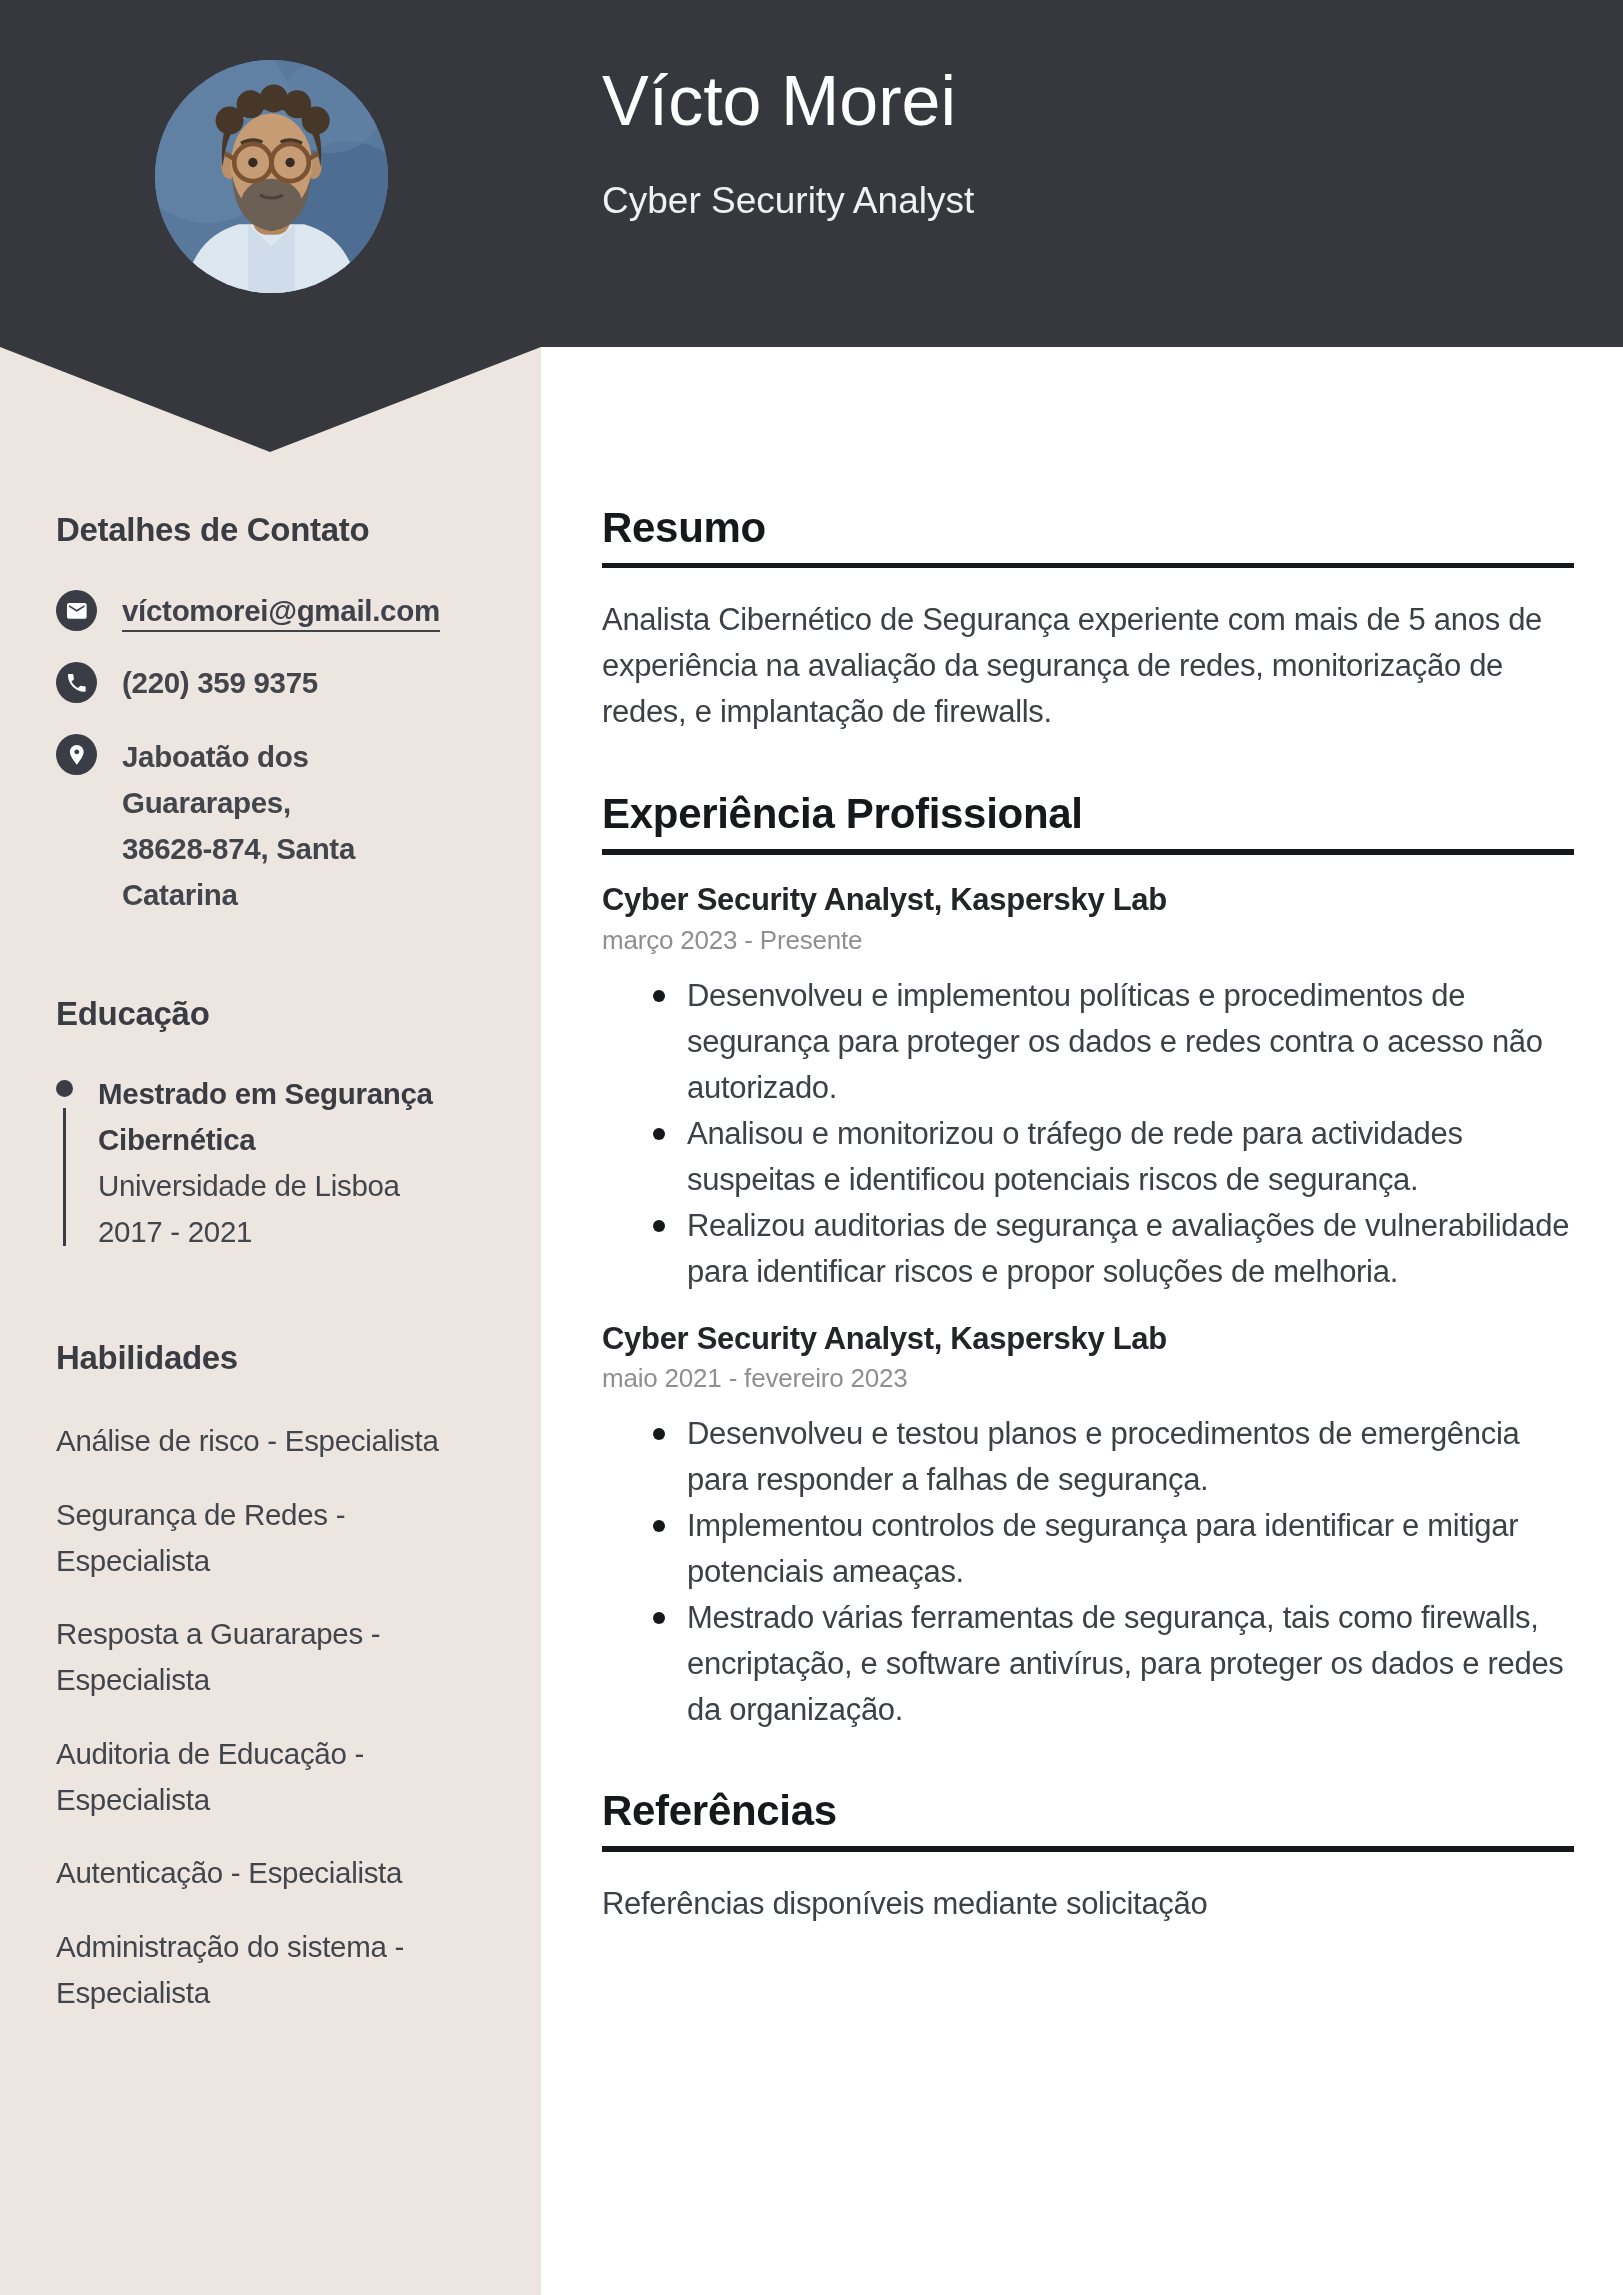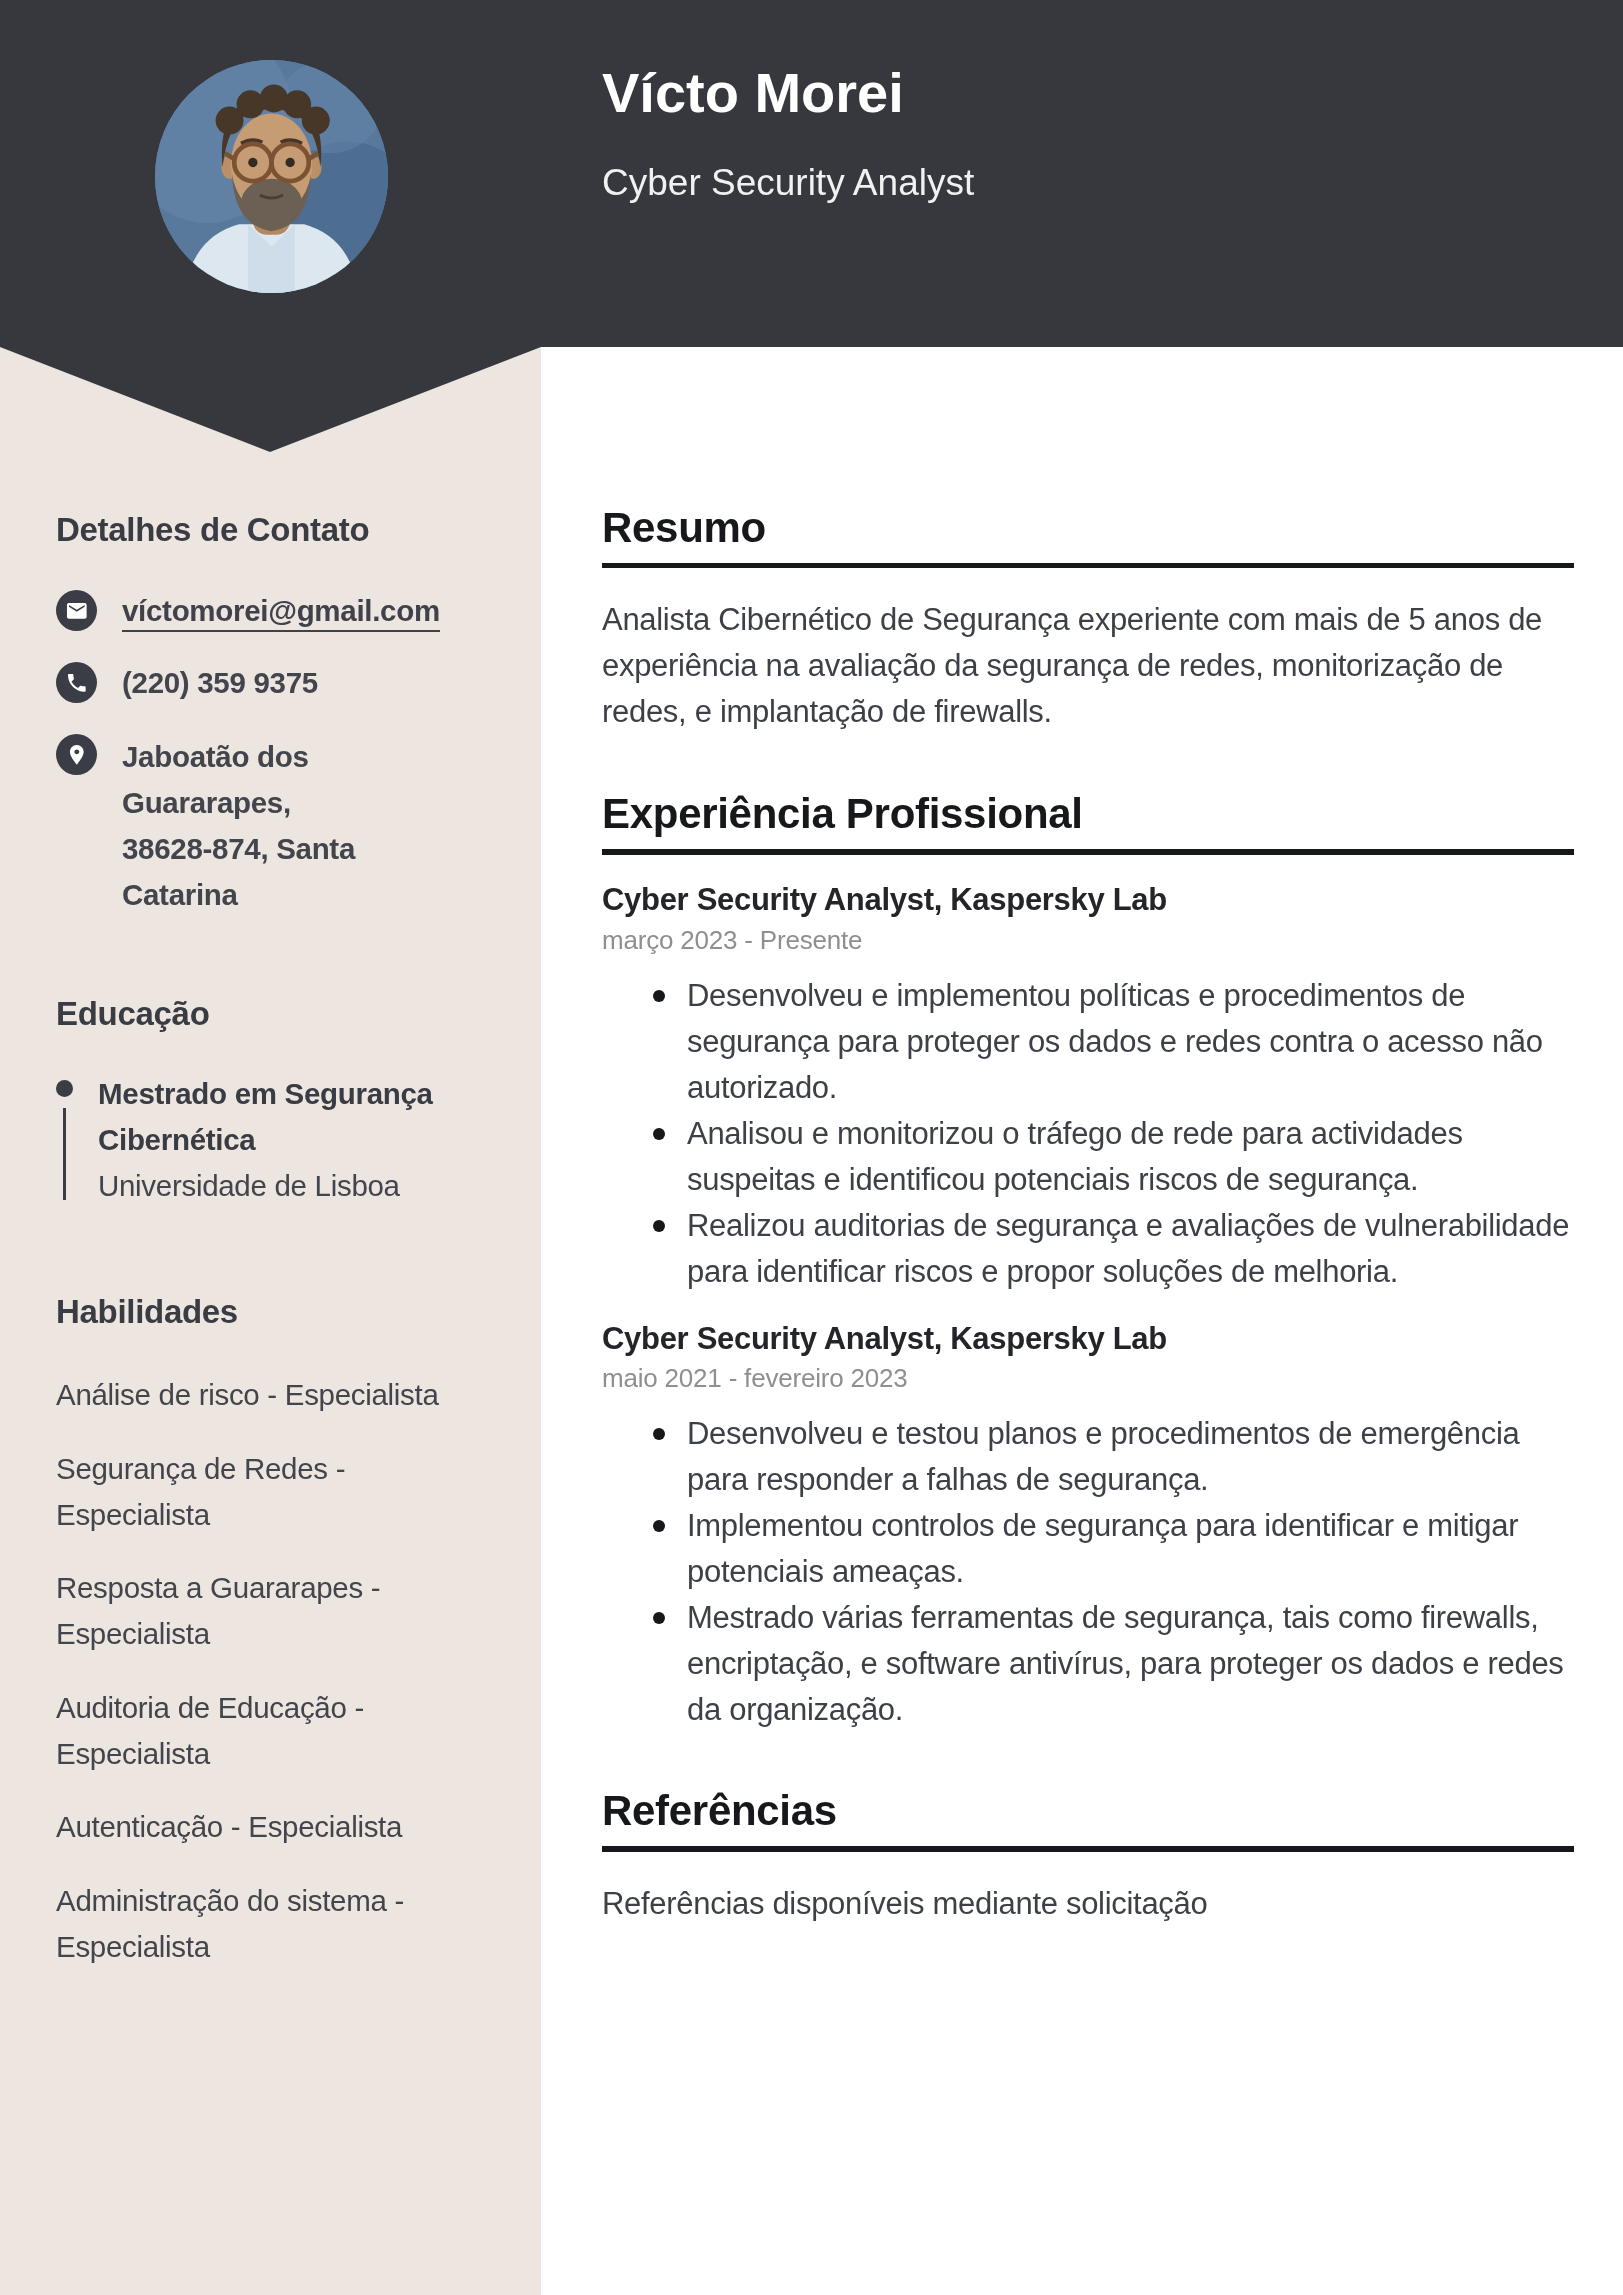--- a/index.html
+++ b/index.html
@@ -36,21 +36,21 @@
   .avatar {
     position: absolute; left: 155px; top: 60px;
     width: 233px; height: 233px;
     border-radius: 50%;
     overflow: hidden;
     background: #58799c;
   }
   .avatar svg { display: block; width: 100%; height: 100%; }
   .header-text { position: absolute; left: 602px; top: 58px; }
   .name {
-    font-size: 56px; font-weight: 700; line-height: 1.25;
+    font-size: 70px; font-weight: 400; line-height: 1.25;
     color: #ffffff; letter-spacing: 0px;
   }
   .job-title-header {
     margin-top: 34px;
     font-size: 37px; font-weight: 400; color: #f1f1f2;
   }
 
   
   .sidebar {
     position: absolute; left: 0; top: 347px;
@@ -227,20 +227,21 @@
     <h2 class="side-heading section-gap-1">Educação</h2>
 
     <div class="edu-item">
       <div class="edu-marker">
         <div class="edu-dot"></div>
         <div class="edu-line"></div>
       </div>
       <div class="edu-text">
         <div class="edu-degree">Mestrado em Segurança Cibernética</div>
         <div class="edu-school">Universidade de Lisboa</div>
+        <div class="edu-dates">2017 - 2021</div>
       </div>
     </div>
 
     <h2 class="side-heading section-gap-2">Habilidades</h2>
 
     <div class="skills-list">
       <div class="skill-item">Análise de risco - Especialista</div>
       <div class="skill-item">Segurança de Redes - Especialista</div>
       <div class="skill-item">Resposta a Guararapes - Especialista</div>
       <div class="skill-item">Auditoria de Educação - Especialista</div>

